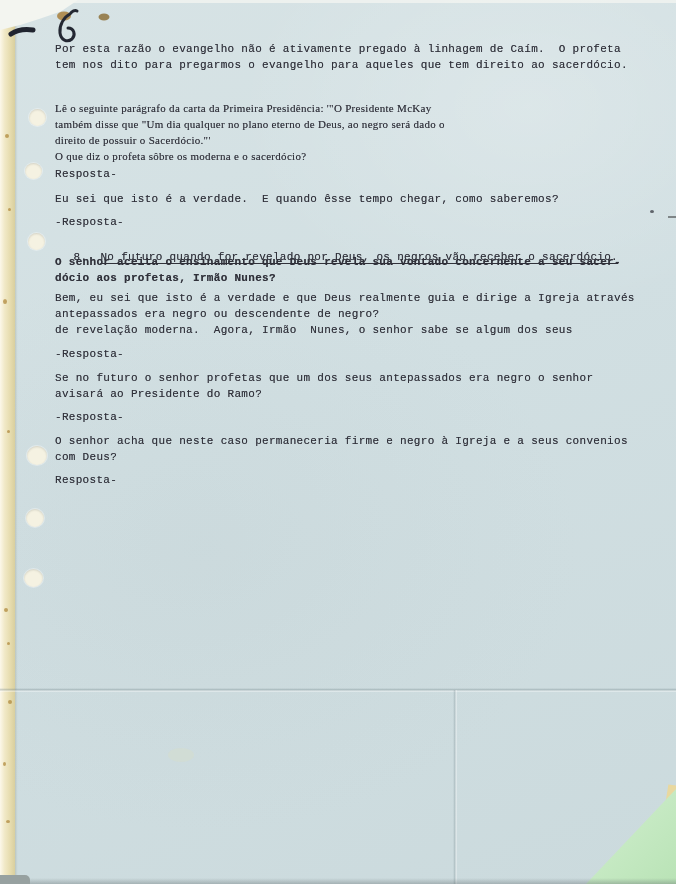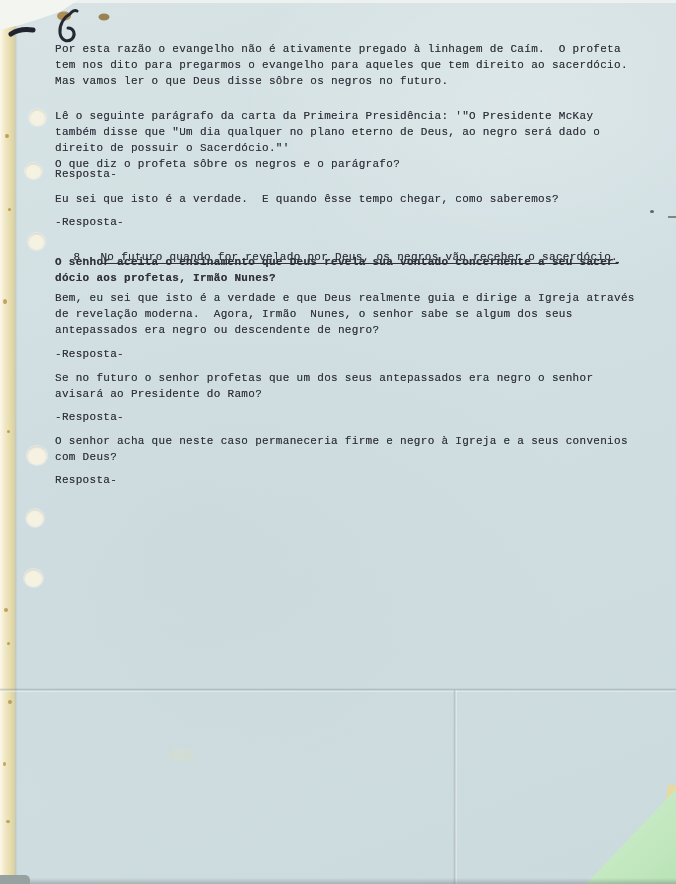--- a/index.html
+++ b/index.html
@@ -113,31 +113,31 @@
   <div class="crease-v"></div>
   <div class="stain"></div>
   <div class="speck-a"></div>
   <div class="speck-b"></div>
 
   <div class="corner-sliver"></div>
   <div class="corner-green"></div>
   <div class="bottom-shadow"></div>
   <div class="bottom-tab"></div>
 
-  <div class="para" style="top:41px;"><div class="tline">Por esta razão o evangelho não é ativamente pregado à linhagem de Caím.  O profeta</div><div class="tline">tem nos dito para pregarmos o evangelho para aqueles que tem direito ao sacerdócio.</div><div class="tline">Mas vamos ler o que Deus disse sôbre os negros no futuro.</div></div>
-  <div class="para" style="top:108px;"><div class="tline">Lê o seguinte parágrafo da carta da Primeira Presidência: '"O Presidente McKay</div><div class="tline">também disse que "Um dia qualquer no plano eterno de Deus, ao negro será dado o</div><div class="tline">direito de possuir o Sacerdócio."'</div><div class="tline">O que diz o profeta sôbre os negros e o parágrafo?</div></div>
+  <div class="para" style="top:41px;"><div class="tline">Por esta razão o evangelho não é ativamente pregado à linhagem de Caím.  O profeta</div><div class="tline">tem nos dito para pregarmos o evangelho para aqueles que tem direito ao sacerdócio.</div></div>
+  <div class="para" style="top:100px;font-family:Liberation Serif, serif;"><div class="tline">Lê o seguinte parágrafo da carta da Primeira Presidência: '"O Presidente McKay</div><div class="tline">também disse que "Um dia qualquer no plano eterno de Deus, ao negro será dado o</div><div class="tline">direito de possuir o Sacerdócio."'</div><div class="tline">O que diz o profeta sôbre os moderna e o sacerdócio?</div></div>
   <div class="para" style="top:166px;"><div class="tline">Resposta-</div></div>
   <div class="para" style="top:191px;"><div class="tline">Eu sei que isto é a verdade.  E quando êsse tempo chegar, como saberemos?</div></div>
   <div class="para" style="top:214px;"><div class="tline">-Resposta-</div></div>
 
   <div class="para item8" style="top:233px;left:46px;">
     <span class="num">8.</span><span class="u">No futuro quando for revelado por Deus, os negros vão receber o sacerdócio.</span>
   </div>
 
   <div class="para" style="top:254px;font-weight:bold;"><div class="tline">O senhor aceita o ensinamento que Deus revela sua vontado concernente a seu sacer-</div><div class="tline">dócio aos profetas, Irmão Nunes?</div></div>
-  <div class="para" style="top:290px;"><div class="tline">Bem, eu sei que isto é a verdade e que Deus realmente guia e dirige a Igreja através</div><div class="tline">de revelação moderna.  Agora, Irmão  Nunes, o senhor sabe se algum dos seus</div><div class="tline">antepassados era negro ou descendente de negro?</div></div>
+  <div class="para" style="top:290px;"><div class="tline">Bem, eu sei que isto é a verdade e que Deus realmente guia e dirige a Igreja através</div><div class="tline">antepassados era negro ou descendente de negro?</div><div class="tline">de revelação moderna.  Agora, Irmão  Nunes, o senhor sabe se algum dos seus</div></div>
   <div class="para" style="top:346px;"><div class="tline">-Resposta-</div></div>
   <div class="para" style="top:370px;"><div class="tline">Se no futuro o senhor profetas que um dos seus antepassados era negro o senhor</div><div class="tline">avisará ao Presidente do Ramo?</div></div>
   <div class="para" style="top:409px;"><div class="tline">-Resposta-</div></div>
   <div class="para" style="top:433px;"><div class="tline">O senhor acha que neste caso permaneceria firme e negro à Igreja e a seus convenios</div><div class="tline">com Deus?</div></div>
   <div class="para" style="top:472px;"><div class="tline">Resposta-</div></div>
 
 </div>
 
 </body></html>

